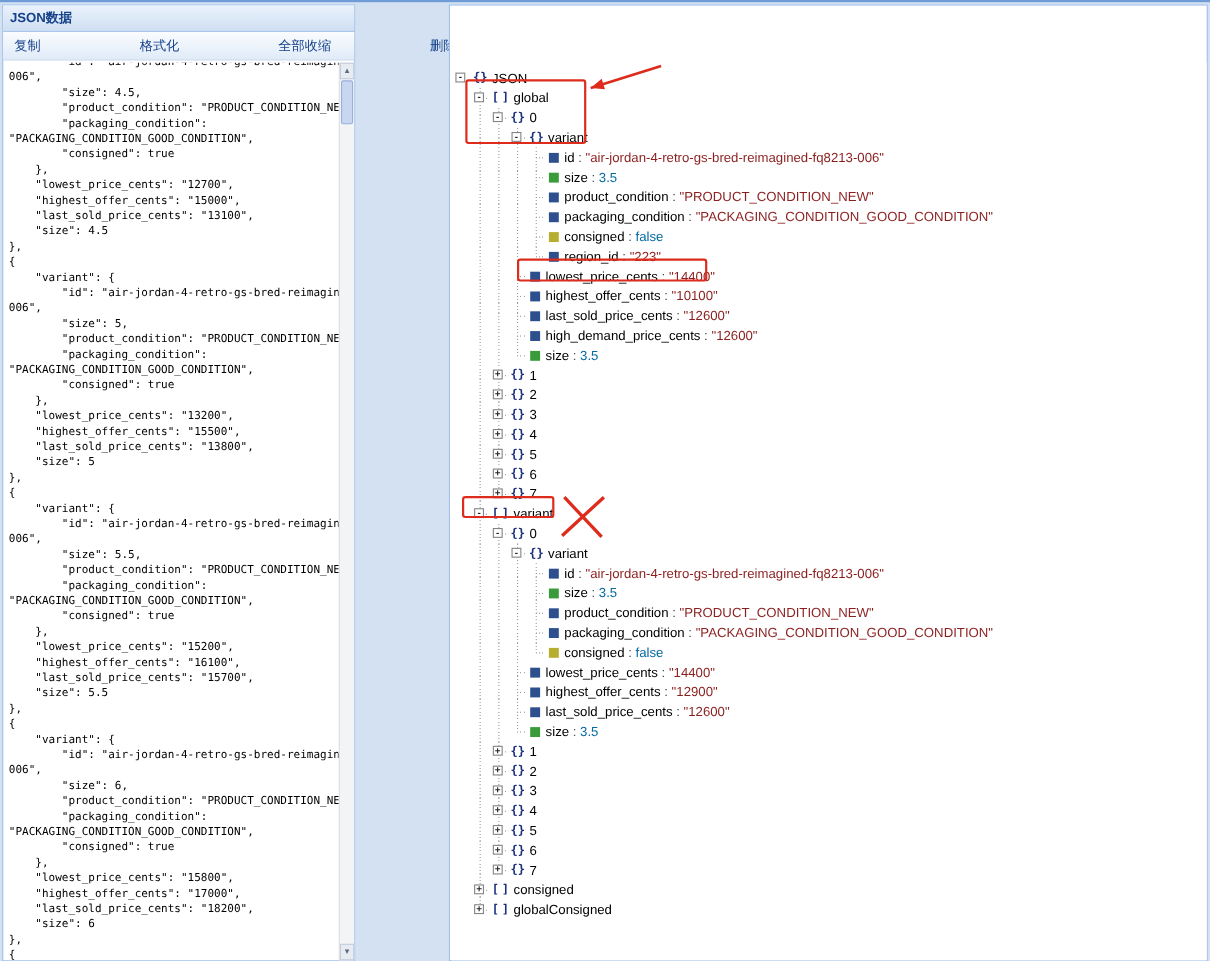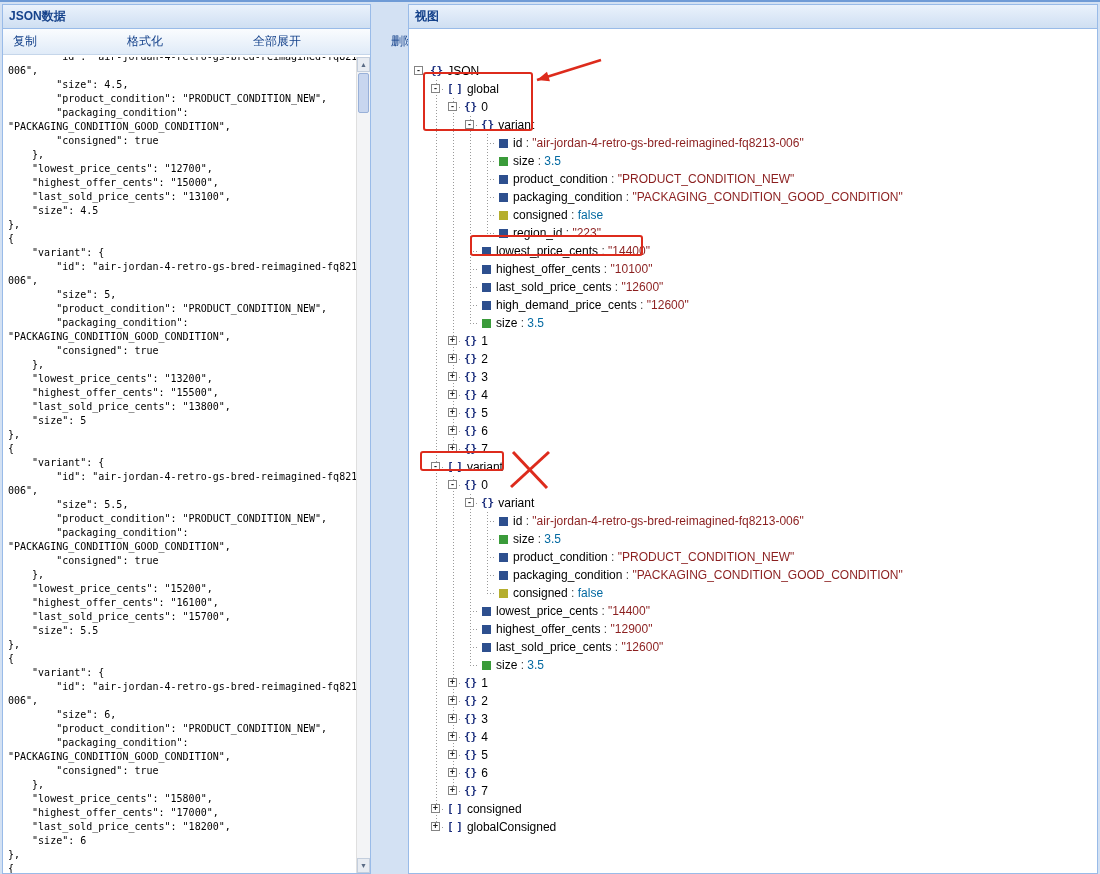--- a/index.html
+++ b/index.html
@@ -1,21 +1,21 @@
 <!DOCTYPE html>
 <html><head>
 <meta charset="utf-8">
 <style>
   * { margin:0; padding:0; box-sizing:border-box; }
   html,body { width:1100px; height:874px; overflow:hidden; }
   body { position:relative; background:#d3e1f3; font-family:"Liberation Sans",sans-serif; }
   .top-line { position:absolute; top:0; left:0; right:0; height:2px; background:#6f9bd6; }
 
   .panel { position:absolute; top:4px; bottom:0; background:#fff; border:1px solid #99bbe8; }
-  .panel.left  { left:2px;  width:369px; }
+  .panel.left  { left:2px;  width:321px; }
   .panel.right { left:408px; width:690px; }
 
   .panel-header { height:24px; line-height:23px; padding:0 6px;
     background:linear-gradient(to bottom,#eaf2fc,#cfdff2);
     border-bottom:1px solid #99bbe8; color:#15428b; font-weight:bold; font-size:12px; }
 
   .toolbar { height:26px; display:flex; align-items:center; padding:0 5px;
     background:linear-gradient(to bottom,#fafcfe,#e0ebf8);
     border-bottom:1px solid #c5d6ea; font-size:12px; white-space:nowrap;gap:36px; }
   .tbtn { padding:2px 5px; color:#15428b; cursor:default; }
@@ -72,21 +72,21 @@
 
 <div class="panel left">
   <div class="panel-header">
     <span>JSON数据</span>
   </div>
   <div class="toolbar">
       <span class="tbtn">复制</span>
       <span class="tsep"></span>
       <span class="tbtn">格式化</span>
       <span class="tsep"></span>
-      <span class="tbtn">全部展开</span>
+      <span class="tbtn">全部收缩</span>
       <span class="tsep"></span>
       <span class="tbtn">删除空格并转义</span>
       <span class="tsep"></span>
       <span class="tbtn">删除空格</span>
     </div>
   <div class="raw-area">
     <pre>        "id": "air-jordan-4-retro-gs-bred-reimagined-fq8213-
 006",
         "size": 4.5,
         "product_condition": "PRODUCT_CONDITION_NEW",
@@ -147,23 +147,20 @@
 {</pre>
   </div>
   <div class="vscroll">
     <div class="sb-btn up">▲</div>
     <div class="sb-thumb"></div>
     <div class="sb-btn down">▼</div>
   </div>
 </div>
 
 <div class="panel right">
-  <div class="panel-header">
-    <span>视图</span>
-  </div>
   <div class="tree">
       <div class="trow">
         <span class="tcell">
           <span class="expander">-</span>
         </span>
         <span class="tico tobj">{}</span>
         <span class="tlabel"><span class="tname">JSON</span></span>
       </div>
       <div class="trow">
         <span class="tcell"></span>

